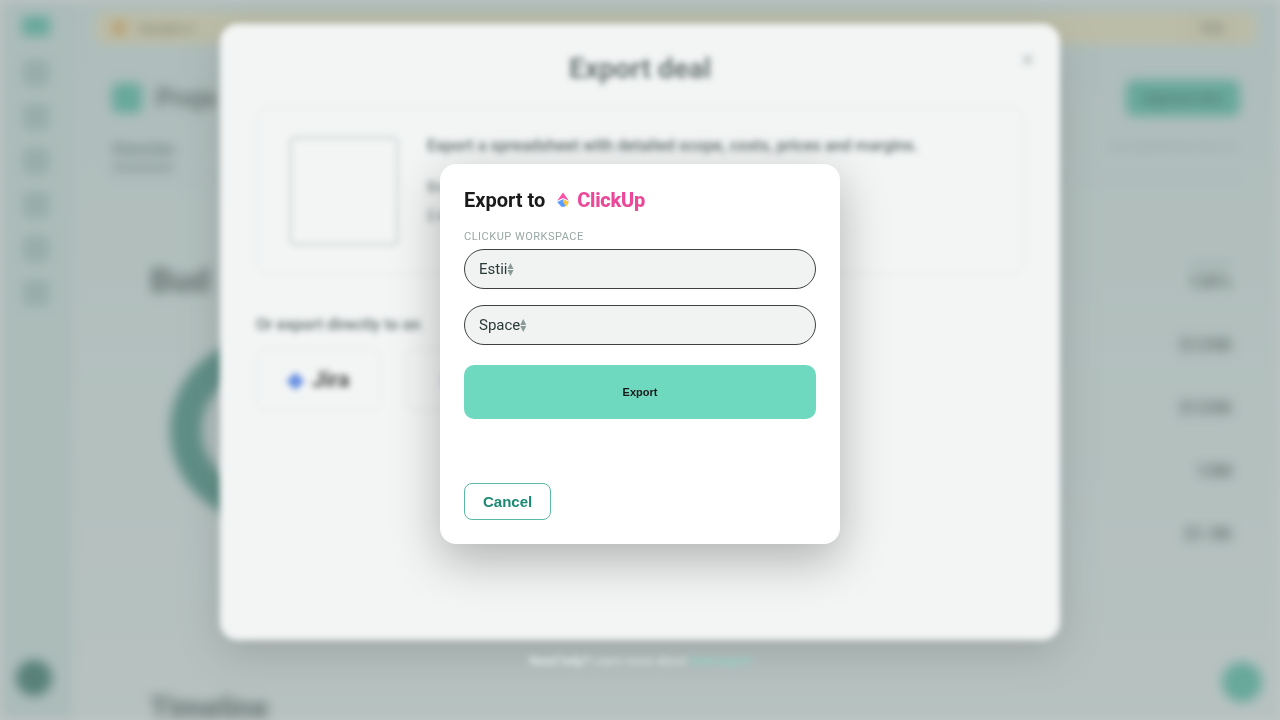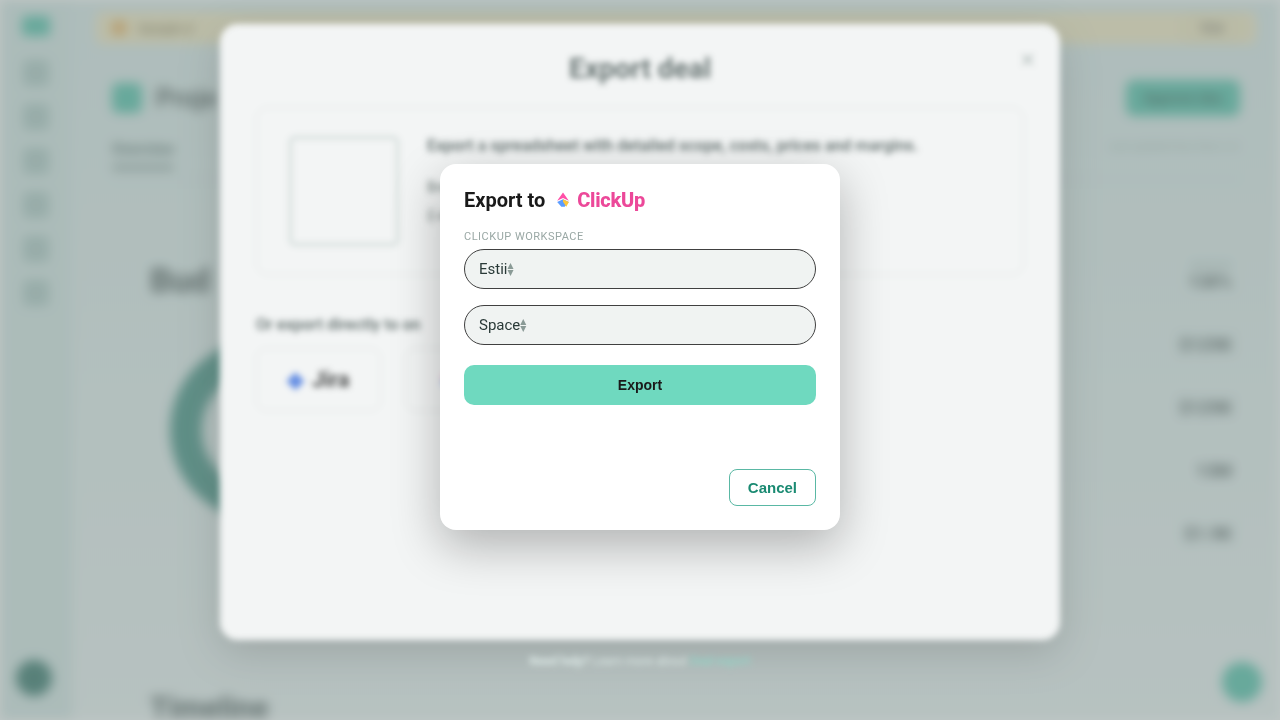--- a/index.html
+++ b/index.html
@@ -271,30 +271,30 @@
     color: #8a9a96;
     line-height: 0.6;
     display: flex;
     flex-direction: column;
   }
   .modal-2 .export-btn {
     width: 100%;
     background: #6fd9bf;
     border: none;
     border-radius: 10px;
-    padding: 12px;
-    font-size: 14px;
+    padding: 21px;
+    font-size: 11px;
     font-weight: 700;
     color: #1a1a1a;
     cursor: pointer;
     margin-top: 4px;
   }
   .modal-2 .footer {
     display: flex;
-    justify-content: flex-end;
+    justify-content: flex-start;
     margin-top: 64px;
   }
   .modal-2 .cancel-btn {
     background: #ffffff;
     border: 1px solid #5ab8a4;
     color: #1a8a72;
     font-size: 15px;
     font-weight: 700;
     padding: 9px 18px;
     border-radius: 8px;

